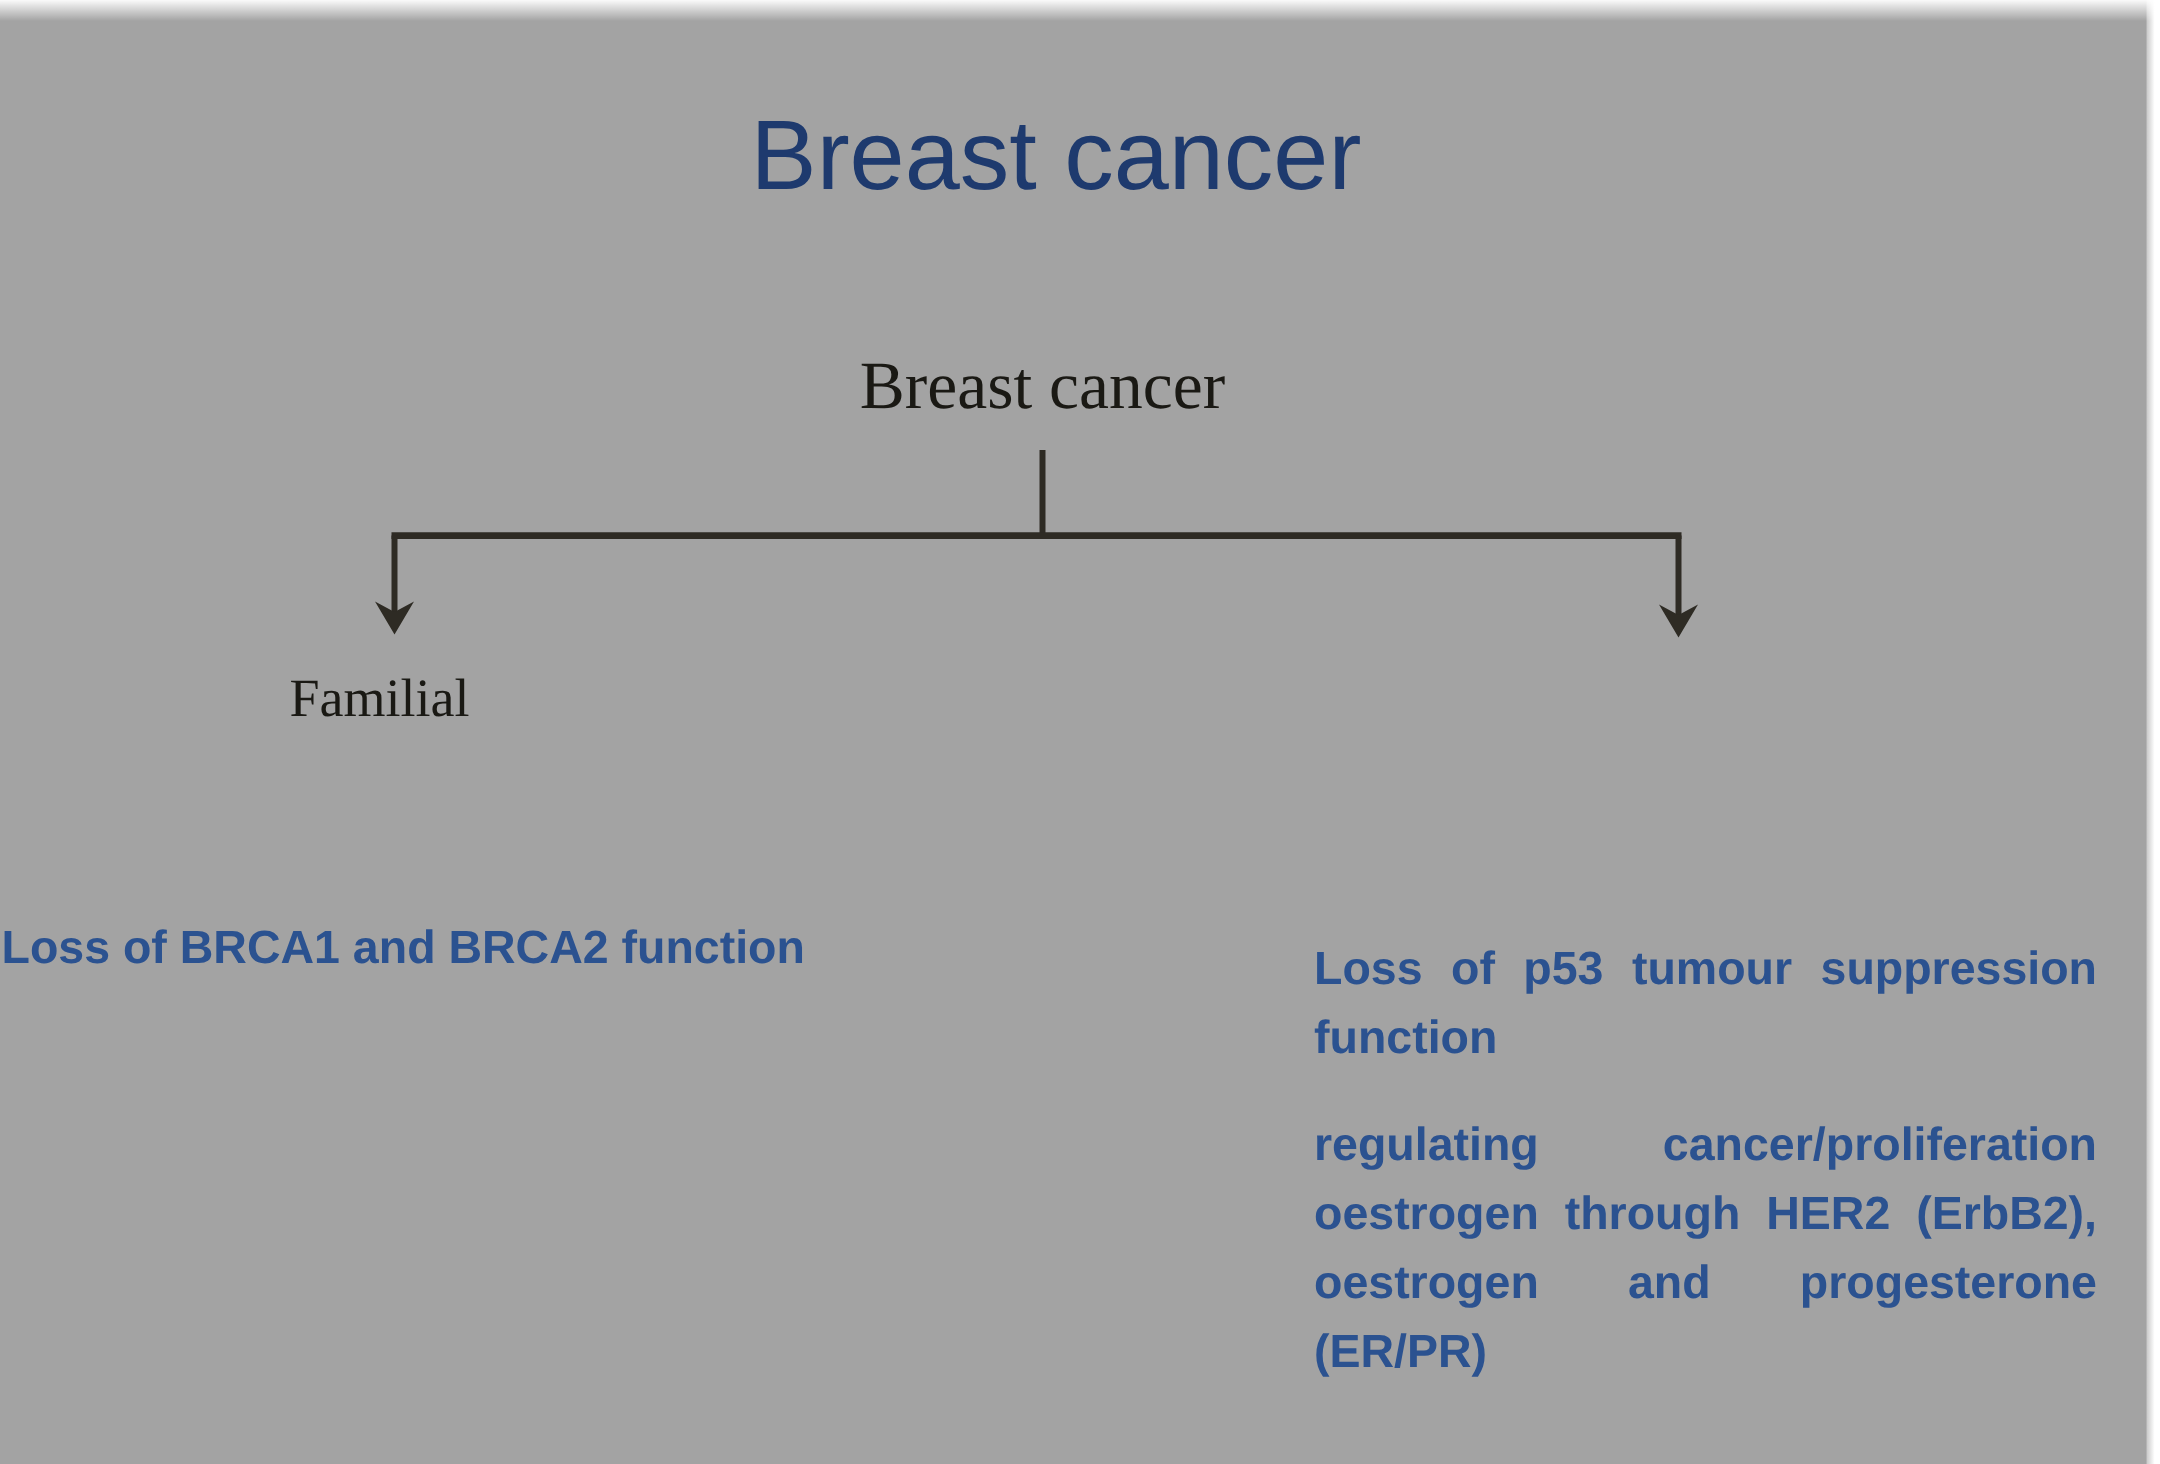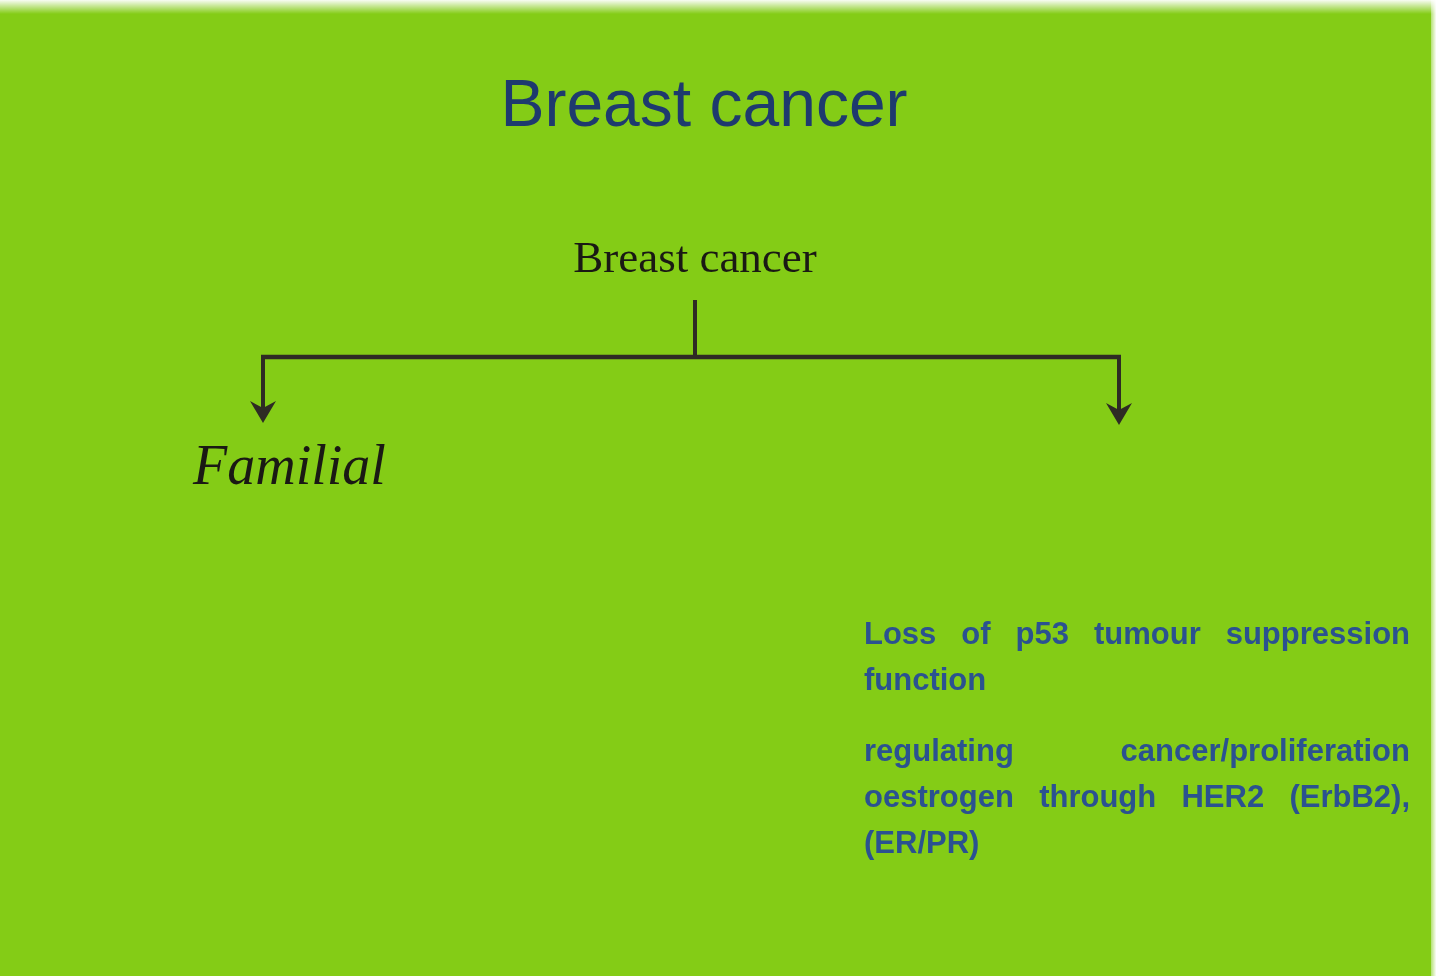--- a/index.html
+++ b/index.html
@@ -1,20 +1,20 @@
 <!DOCTYPE html>
 <html><head>
 <meta charset="utf-8">
 <style>
   html, body { margin: 0; padding: 0; background: #ffffff; }
   .slide {
     position: relative;
     width: 1440px;
     height: 976px;
-    background: #84cc16;
+    background: #a3a3a3;
     overflow: hidden;
     font-family: "Liberation Sans", sans-serif;
   }
   .top-fade {
     position: absolute; left: 0; top: 0; width: 100%; height: 14px;
     background: linear-gradient(to bottom, rgba(255,255,255,0.95), rgba(255,255,255,0));
   }
   .right-strip {
     position: absolute; right: 0; top: 0; width: 9px; height: 100%;
     background: linear-gradient(to right, rgba(255,255,255,0.4), #ffffff 60%);
@@ -38,44 +38,43 @@
     transform: translateX(-50%);
     font-size: 45px;
     line-height: 1.15;
     white-space: nowrap;
   }
   .connectors { position: absolute; left: 0; top: 0; width: 1440px; height: 976px; }
   .connectors path { stroke: #2E2B24; fill: none; }
   .connectors polygon { fill: #2E2B24; stroke: none; }
   .branch-label {
     position: absolute;
-    font-size: 56px;
+    font-size: 36px;
     line-height: 56px;
     white-space: nowrap;
-    font-style: italic;
   }
   .familial { left: 193px; top: 437px; }
   .sporadic { left: 1038px; top: 437px; }
   .blue-body {
     color: #2B5290;
     font-weight: 600;
     font-size: 31px;
     line-height: 46px;
   }
   .brca-line {
     position: absolute;
     left: 1px; top: 609px;
     white-space: nowrap;
   }
   .sporadic-col {
     position: absolute;
     left: 864px; top: 611px;
     width: 546px;
   }
-  .sporadic-col p { margin: 0; }
+  .sporadic-col p { margin: 12px; }
   .sporadic-col p + p { margin-top: 25px; }
   .jline {
     display: block;
     text-align: justify;
     text-align-last: justify;
   }
   .jline.last { text-align-last: left; }
   .jline.first-indent { text-indent: 10px; }
 </style>
 </head>
@@ -97,26 +96,28 @@
     <path d="M1119 357 L1119 410" stroke-width="4"></path>
     <polygon points="250,401 263,423 276,401 263,408"></polygon>
     <polygon points="1106,403 1119,425 1132,403 1119,410"></polygon>
   </svg>
 
   <div class="branch-label serif familial">
     <div>Familial</div>
   </div>
 
 
+  <div class="blue-body brca-line">Loss of BRCA1 and BRCA2 function</div>
 
   <div class="blue-body sporadic-col">
     <p>
       <span class="jline">Loss of p53 tumour suppression</span>
       <span class="jline last">function</span>
     </p>
     <p>
       <span class="jline">regulating cancer/proliferation</span>
       <span class="jline">oestrogen through HER2 (ErbB2),</span>
+      <span class="jline">oestrogen and progesterone</span>
       <span class="jline last">(ER/PR)</span>
     </p>
   </div>
 
 </div>
 
 </body></html>

